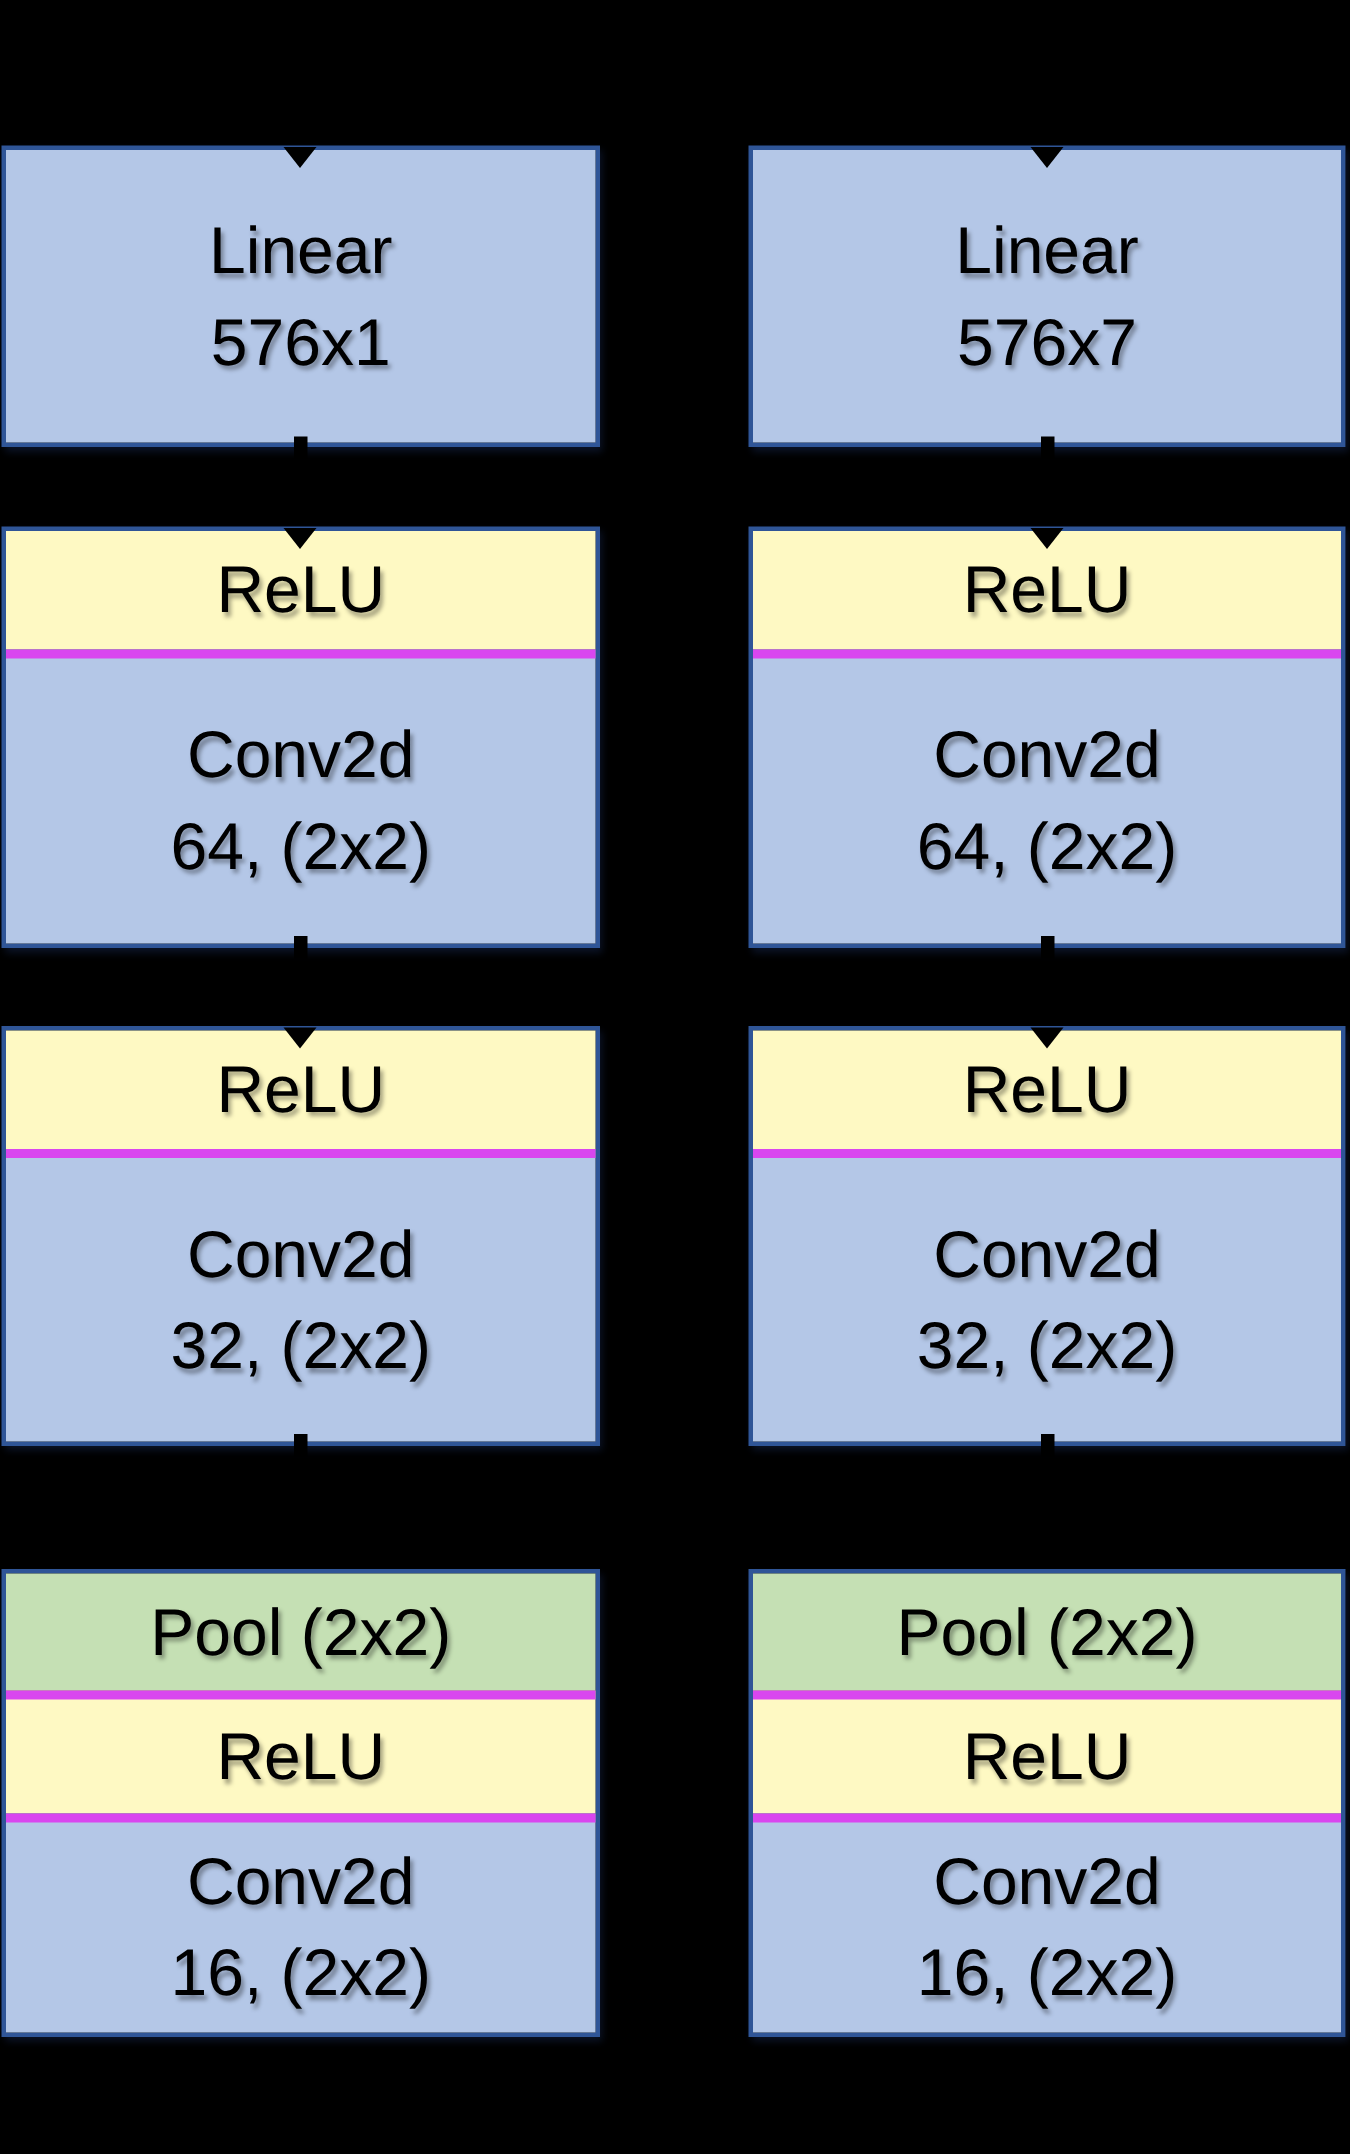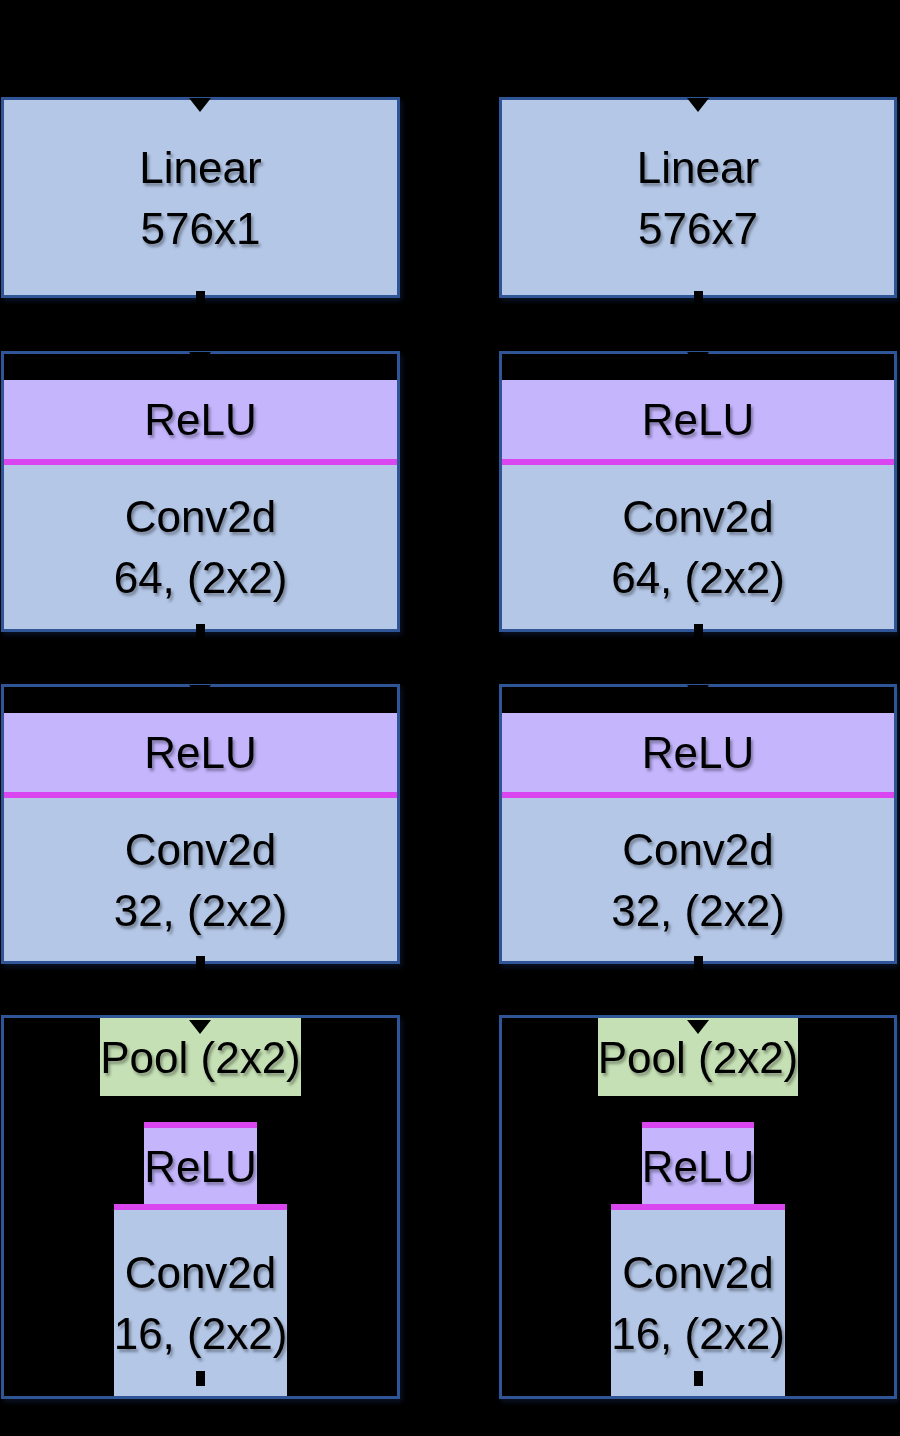--- a/index.html
+++ b/index.html
@@ -20,33 +20,33 @@
     flex-direction: column;
     box-shadow: 2px 3px 5px rgba(20,35,70,0.55);
   }
   
   .gl { left: 1px;   width: 399px; }
   .gr { left: 499px; width: 398px; }
   
   .r1 { top: 97px;   height: 201px; }
   .r2 { top: 351px;  height: 281px; }
   .r3 { top: 684px;  height: 280px; }
-  .r4 { top: 1015px; height: 384px; align-items: center; }
+  .r4 { top: 1046px; height: 312px; }
 
   .block {
     display: flex;
     align-items: center;
     justify-content: center;
     text-align: center;
     box-sizing: border-box;
   }
   .block + .block { border-top: 6px solid #d946ef; }
 
   .fill-blue  { background: #b4c7e7; }
-  .fill-peach { background: #c4b5fd; margin-top: 26px; }
+  .fill-peach { background: #fef9c3; }
   .fill-green { background: #c5e0b4; }
 
   .grow { flex: 1 1 auto; }
   .h-relu  { height: 79px;  flex: 0 0 auto; }
   .h-pool  { height: 78px;  flex: 0 0 auto; }
   .h-relu4 { height: 82px;  flex: 0 0 auto; }
 
   .lbl {
     color: #000000;
     font-size: 44px;

